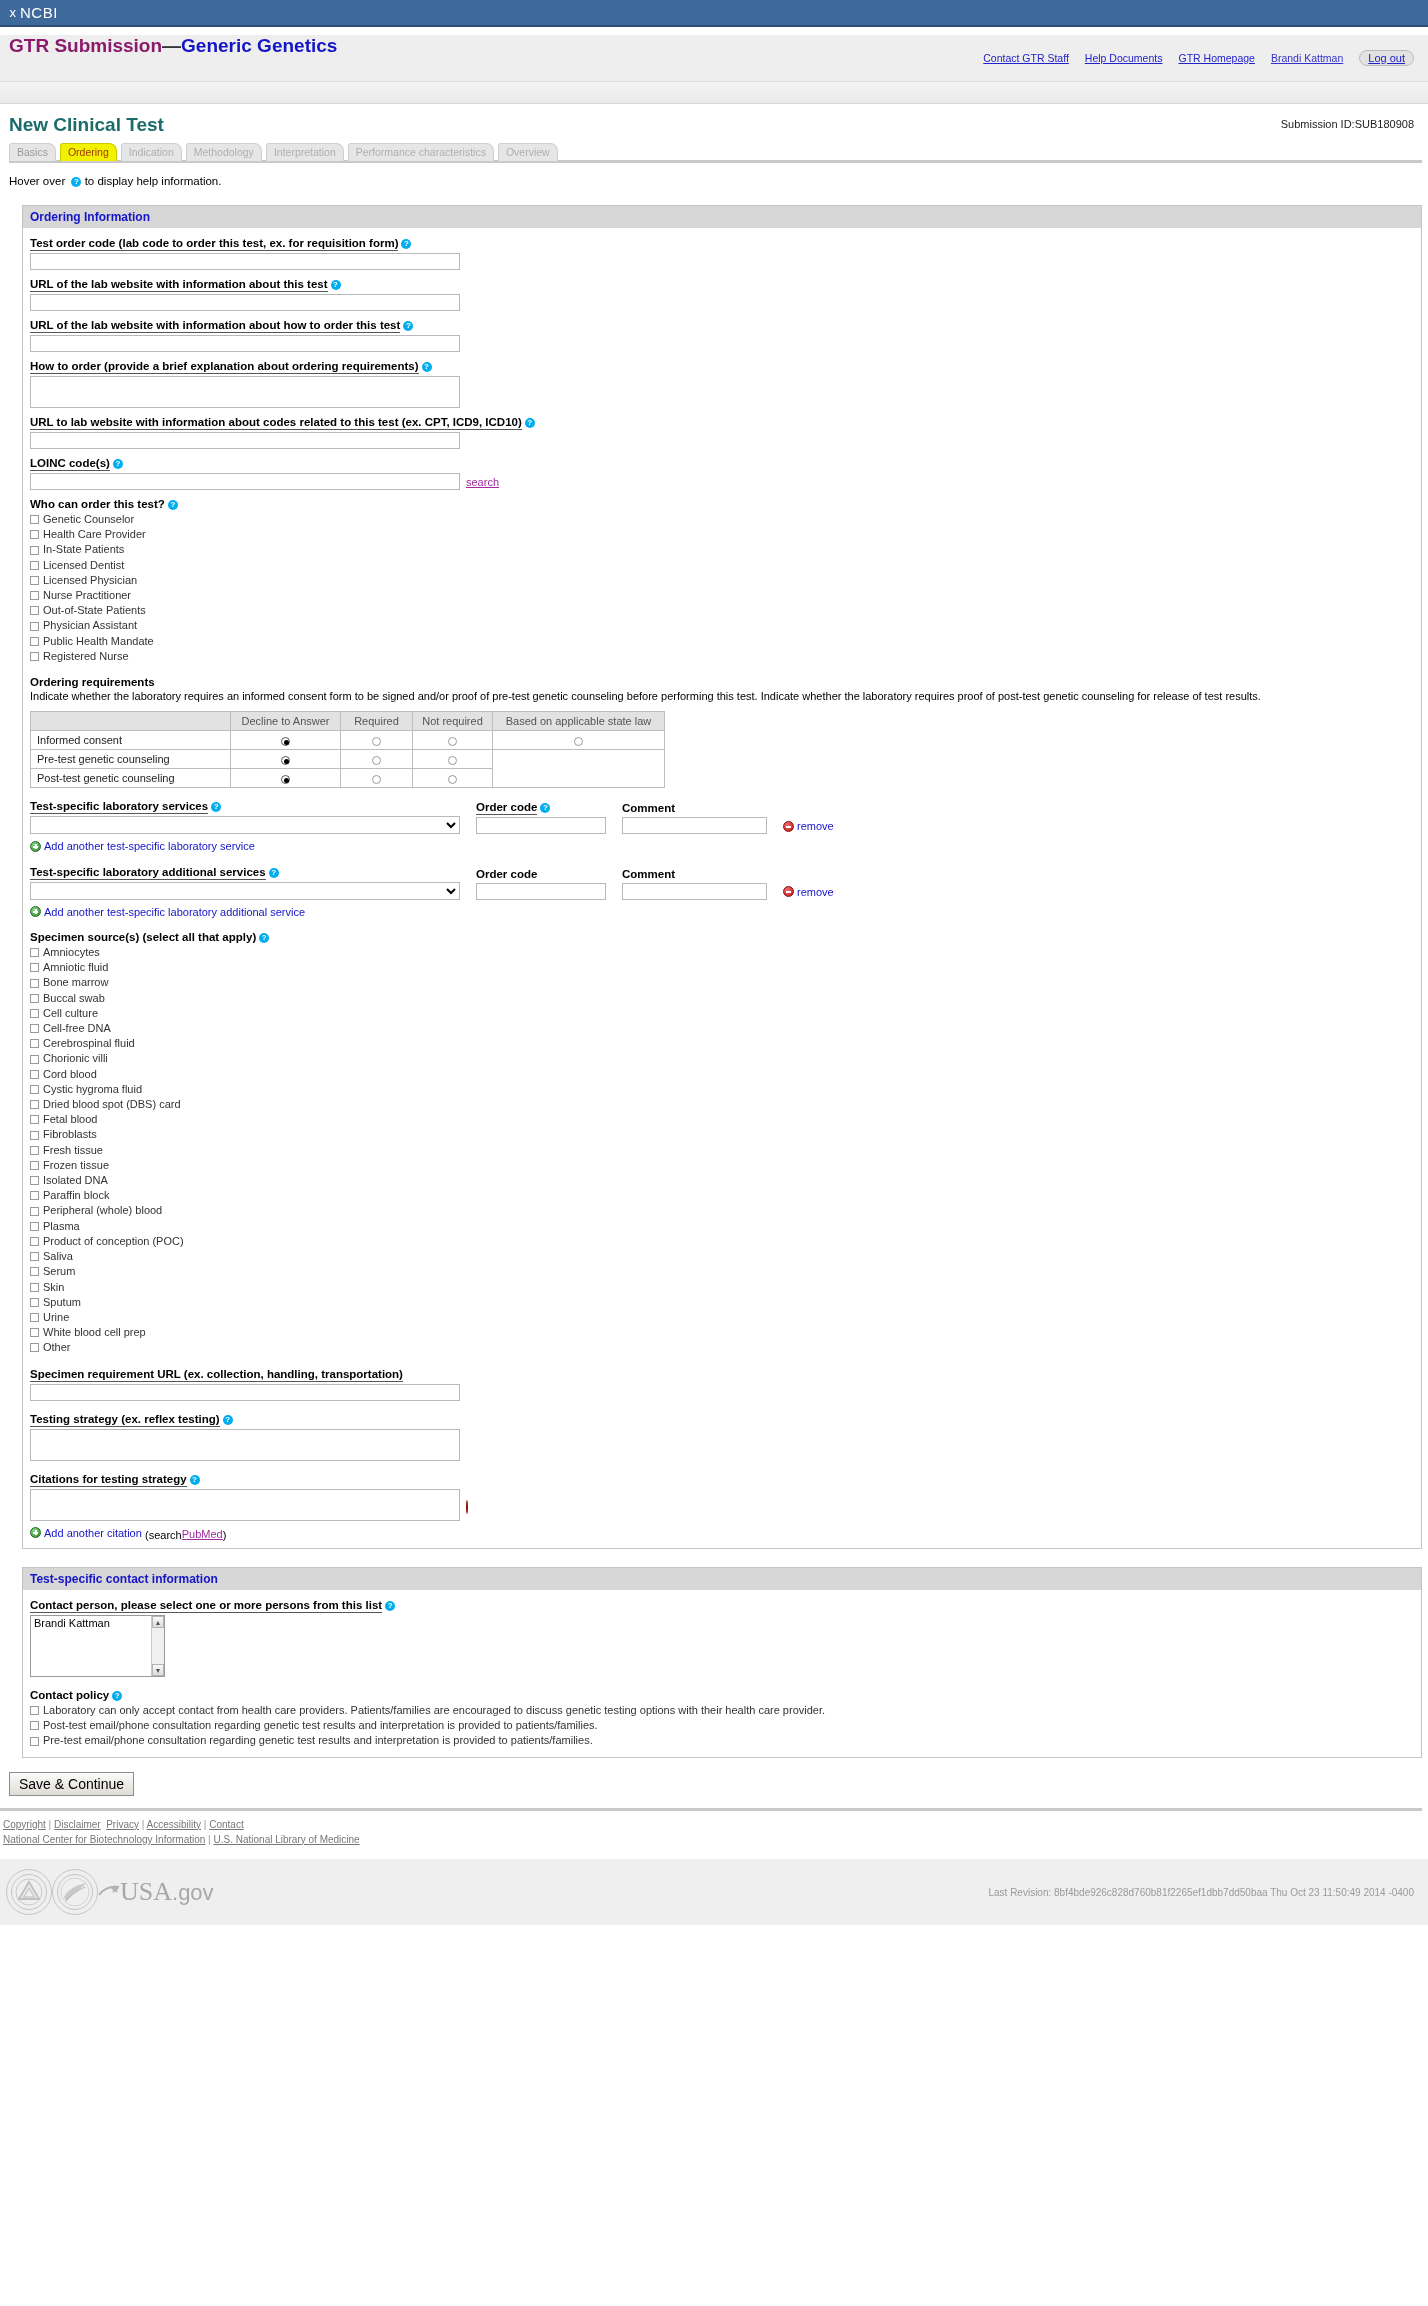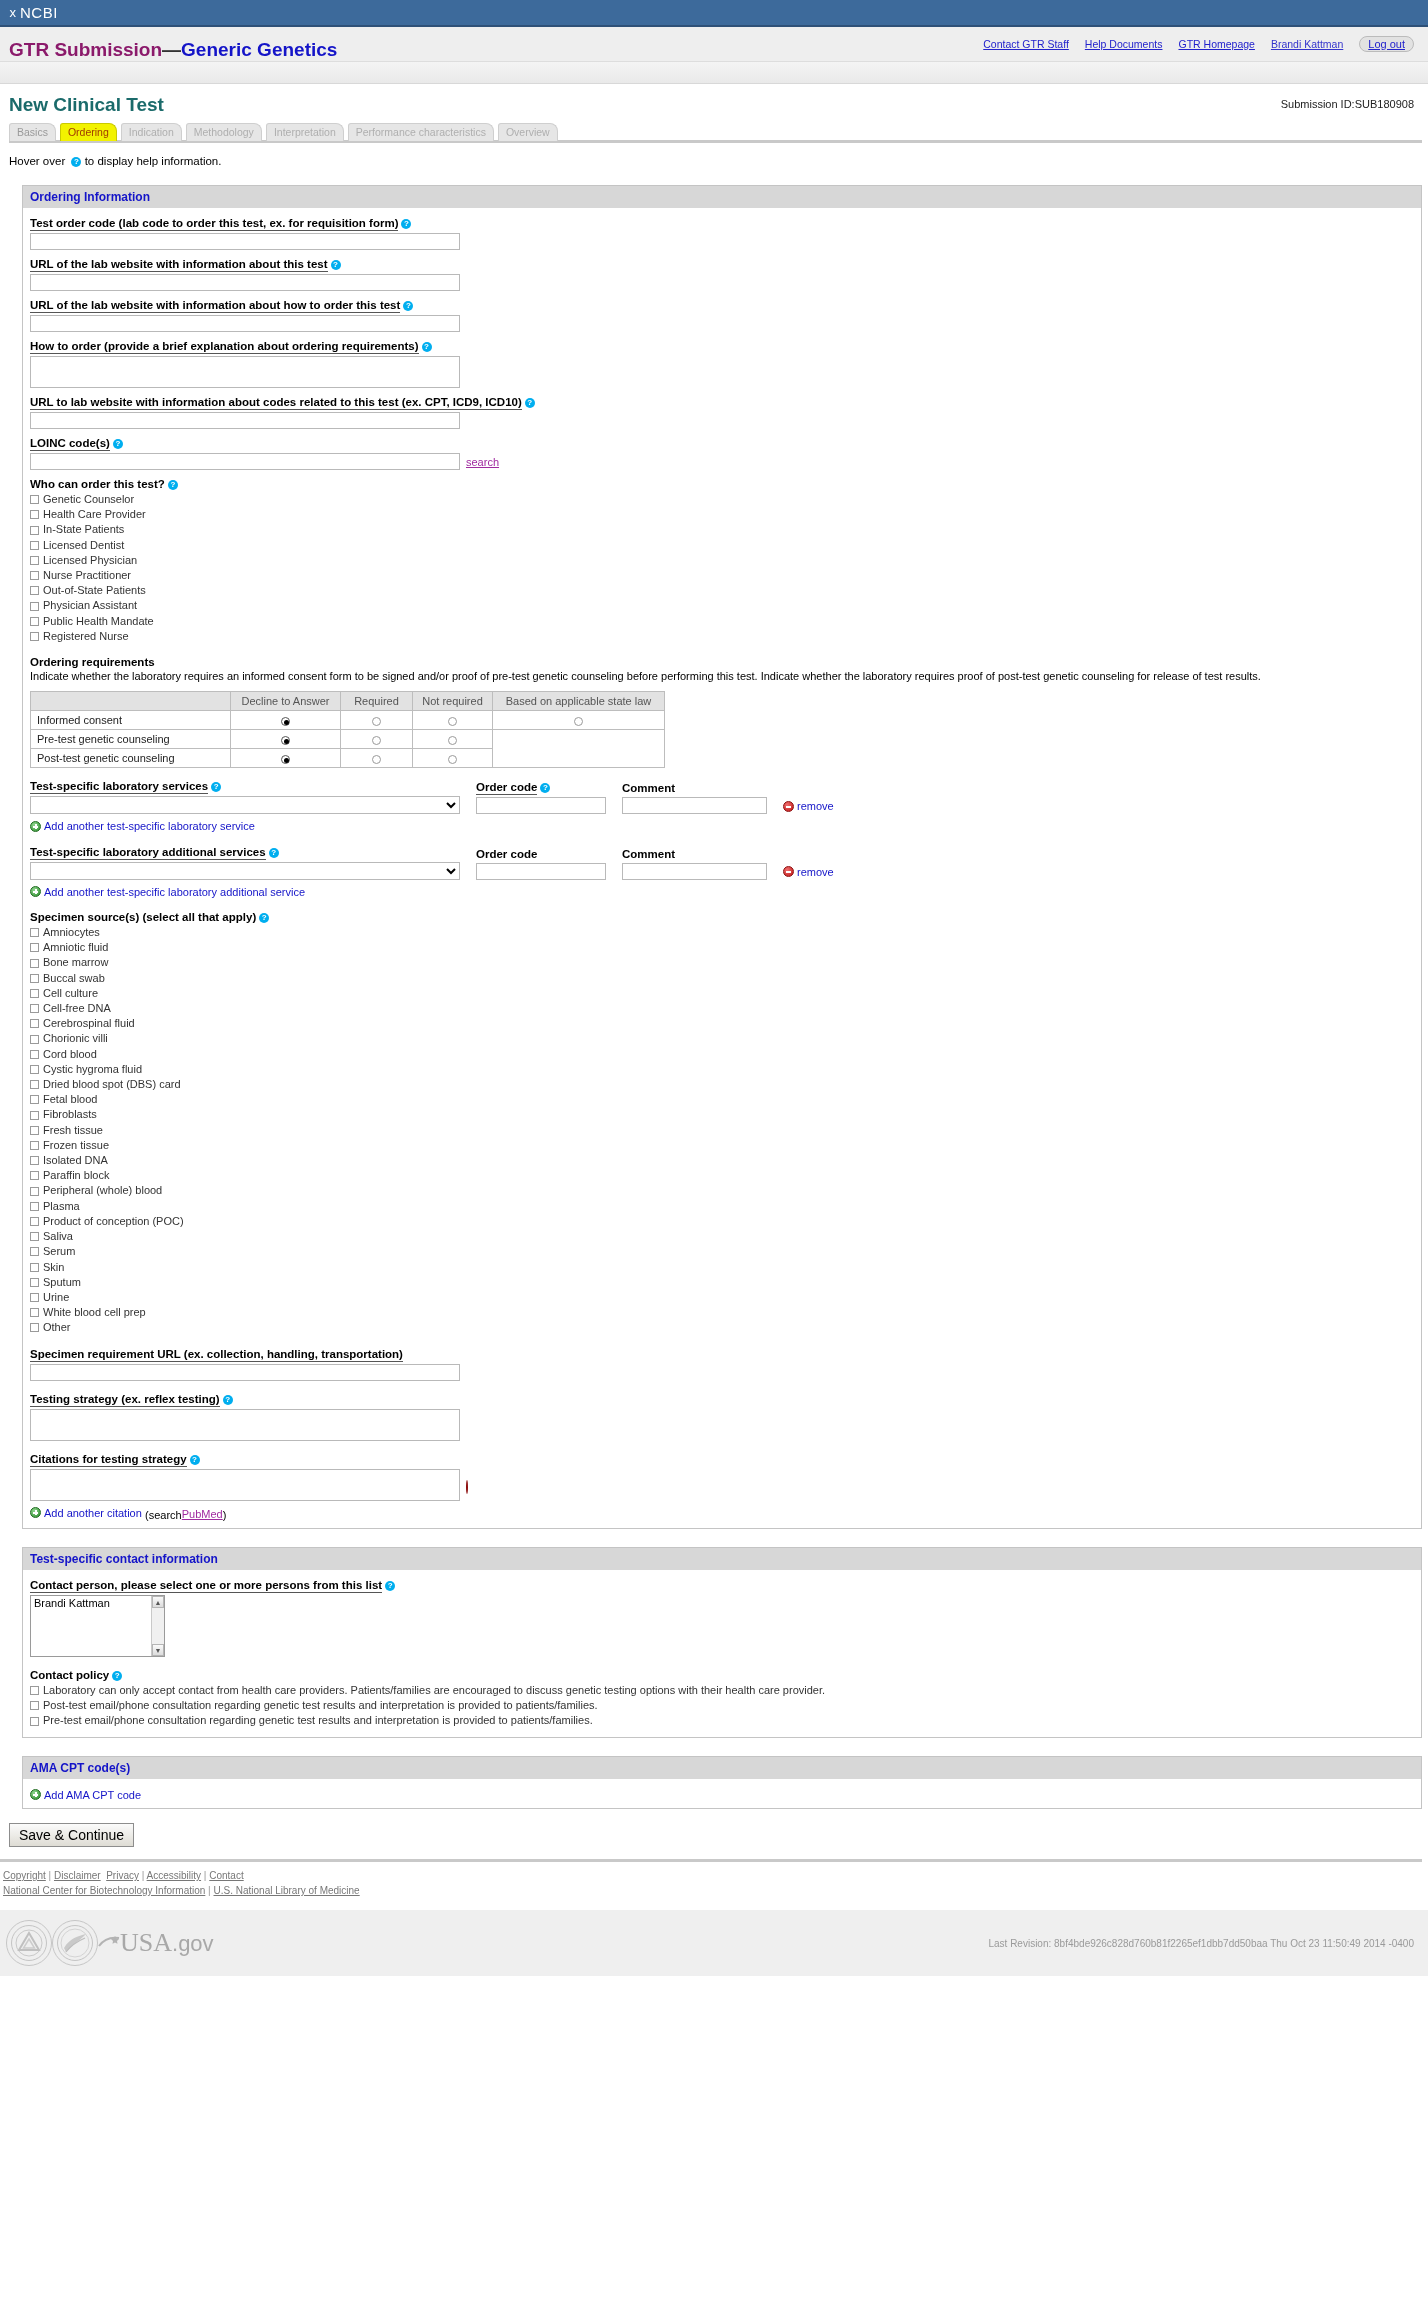--- a/index.html
+++ b/index.html
@@ -18,23 +18,24 @@
   .ncbi-bar {
     height:27px; background:#3D6A9B;
     display:flex; align-items:center; padding-left:9px;
     border-bottom:2px solid #2E5077;
   }
   .ncbi-logo { color:#fff; font-size:15px; letter-spacing:0.5px; display:flex; align-items:center; gap:4px;}
   .ncbi-helix { font-size:13px; display:inline-block; transform:scaleX(-1); }
 
   
   .gtr-bar {
-    height:35px; background:#EEEEEE; position:relative;
-    display:flex; align-items:flex-end;
+    height:47px; background:#EEEEEE; position:relative;
+    display:flex; align-items:flex-start;
     border-bottom:1px solid #ddd;
+    margin-top:8px;
   }
   .gtr-title { font-size:19px; font-weight:bold; padding-left:9px; white-space:nowrap; }
   .gtr-title .a { color:#8B1A6B; }
   .gtr-title .dash { color:#333; }
   .gtr-title .b { color:#1414C8; }
   .gtr-links {
     position:absolute; right:14px; top:50%; transform:translateY(-50%);
     display:flex; align-items:center; gap:16px; font-size:10.5px;
   }
   .gtr-links a { color:#2222CC; text-decoration:underline; white-space:nowrap;}
@@ -618,29 +619,20 @@
           <div class="cb-row">
               <span class="cb"></span>
               <span class="cb-lab">Pre-test email/phone consultation regarding genetic test results and interpretation is provided to patients/families.</span>
             </div>
         </div>
       </div>
 
     </div>
   </div>
 
-  <div class="section wide">
-    <div class="section-header">AMA CPT code(s)</div>
-    <div class="section-body" style="padding-top:10px;padding-bottom:6px;">
-      <a href="#" class="add-link">
-        <span class="icon-plus"></span>
-        <span>Add AMA CPT code</span>
-      </a>
-    </div>
-  </div>
 
 </div>
 
 <button class="save-btn">Save &amp; Continue</button>
 
 
 <div class="footer-rule"></div>
 <div class="footer-links">
   <div>
     <a href="#">Copyright</a><span class="sep"> | </span><a href="#">Disclaimer</a><span class="sep">&nbsp;&nbsp;</span><a href="#">Privacy</a><span class="sep"> | </span><a href="#">Accessibility</a><span class="sep"> | </span><a href="#">Contact</a>

